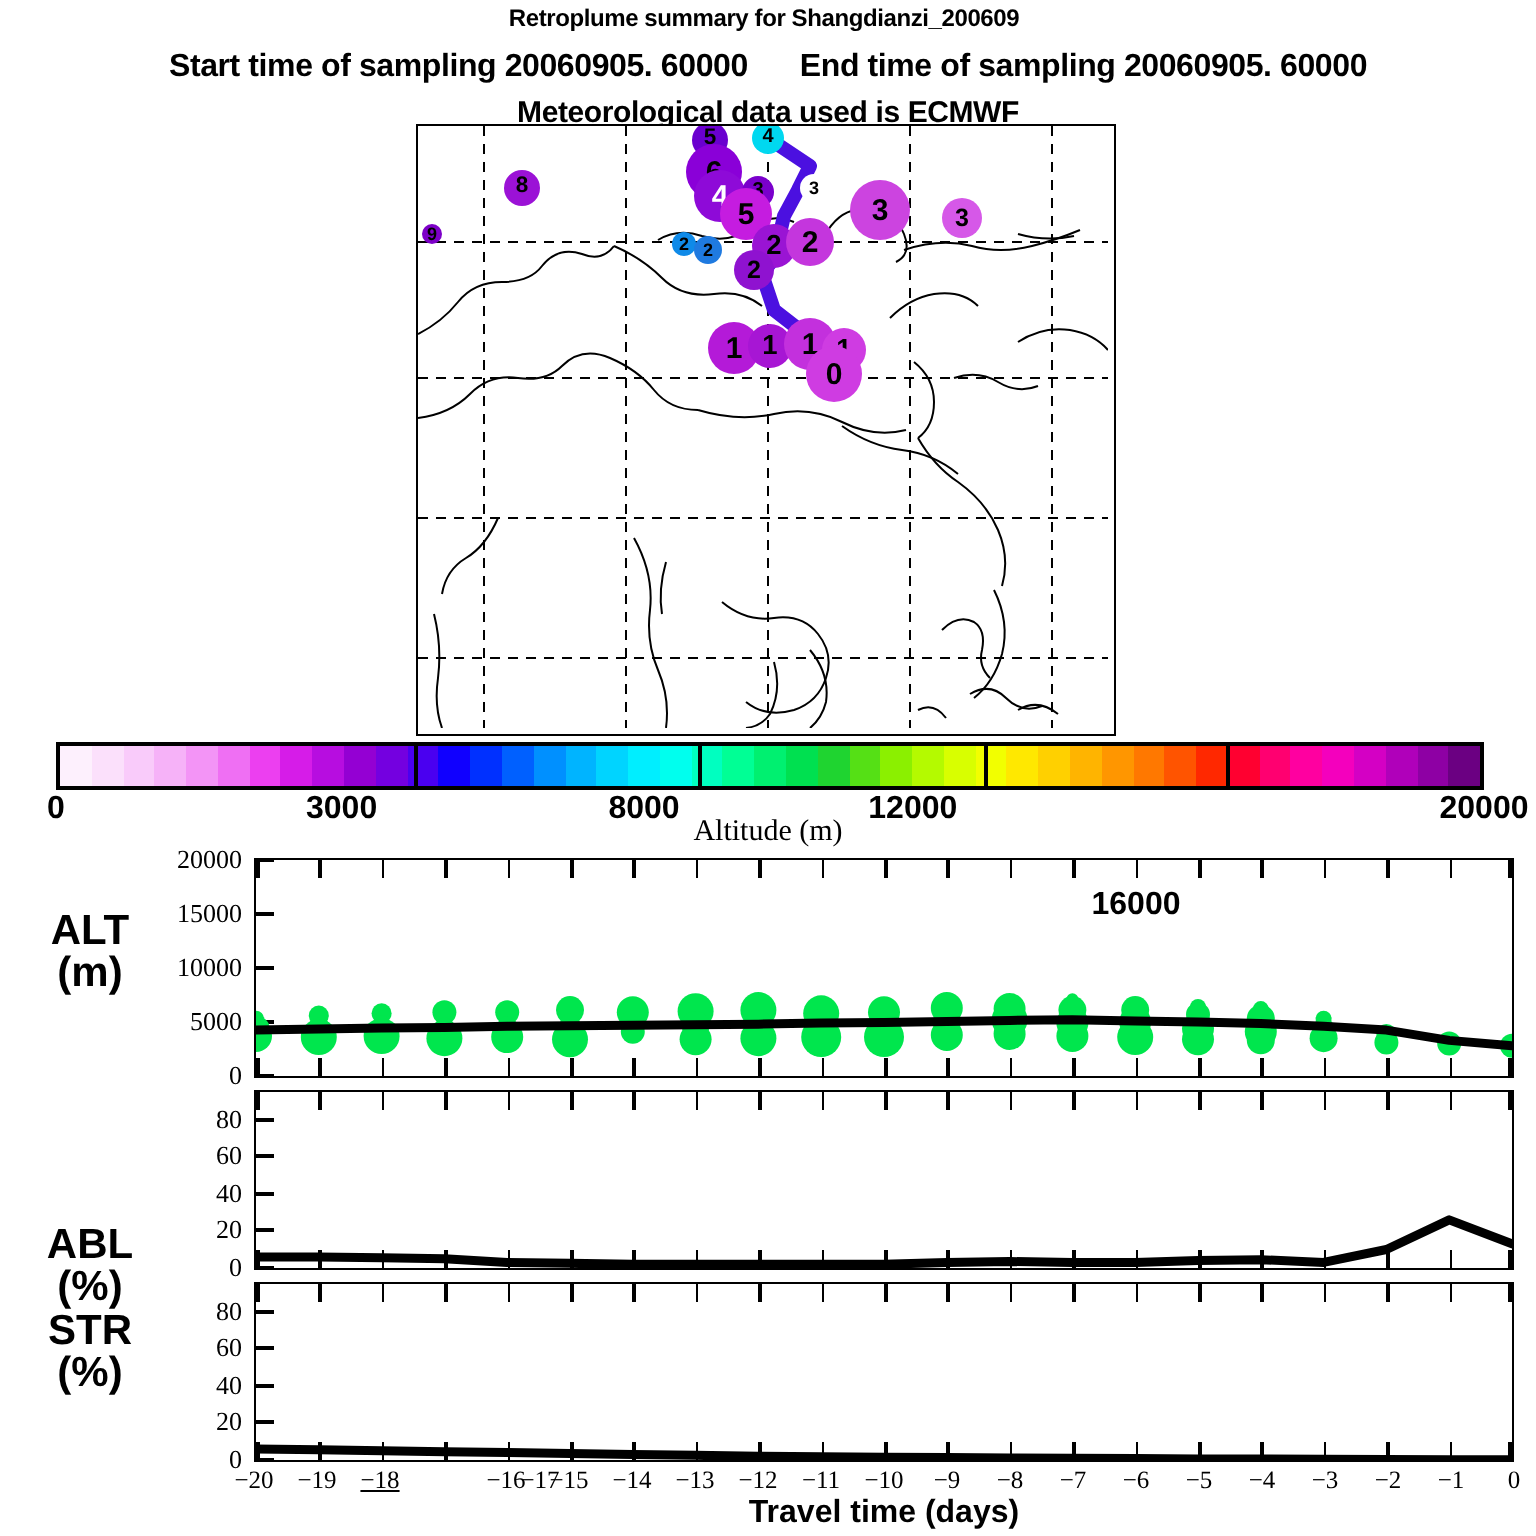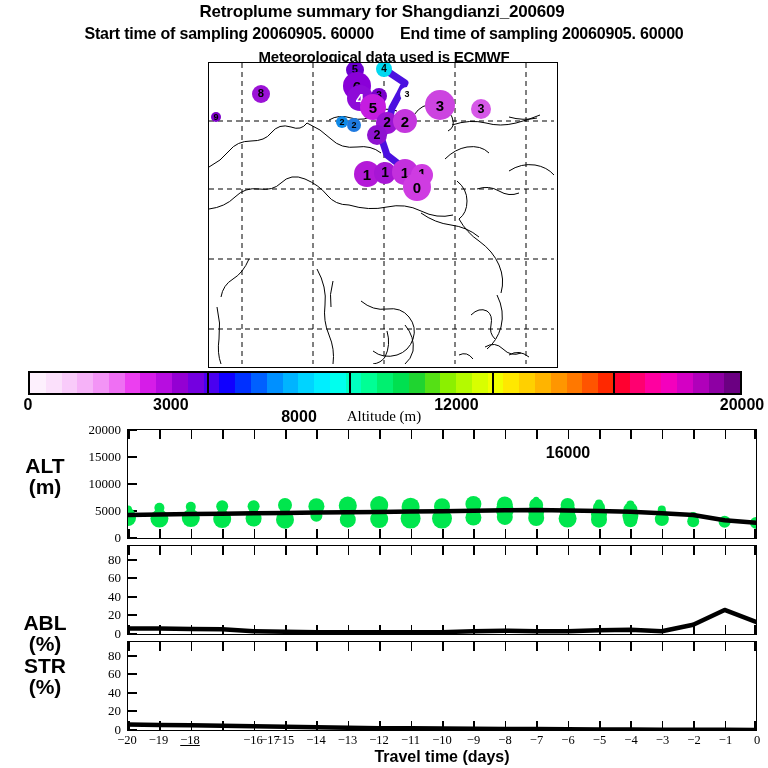--- a/index.html
+++ b/index.html
@@ -2,21 +2,21 @@
 <html><head>
 <meta charset="utf-8">
 <style>
   html,body{margin:0;padding:0;background:#fff;}
   body{width:768px;height:768px;position:relative;overflow:hidden;
        font-family:"Liberation Sans",sans-serif;color:#000;}
   .abs{position:absolute;}
 
   
   .title-main{left:0;top:2px;width:764px;text-align:center;
-      font-size:17px;font-weight:bold;letter-spacing:-.2px;}
+      font-size:12px;font-weight:bold;letter-spacing:-.2px;}
   .title-row2{left:0;top:25px;width:768px;text-align:center;
       font-size:16px;font-weight:bold;letter-spacing:-.2px;}
   .title-row2 span.gap{display:inline-block;width:26px;}
   .title-row3{left:0;top:48px;width:768px;text-align:center;
       font-size:15px;font-weight:bold;letter-spacing:-.2px;}
 
   
   #map-frame{left:208px;top:62px;width:348px;height:304px;
       border:1.5px solid #000;background:#fff;overflow:hidden;}
   #map-svg{position:absolute;left:0;top:0;}
@@ -473,16 +473,16 @@
     <div class="xlabeltext" style="left: 504px;">−4</div>
     <div class="xlabeltext" style="left: 535.5px;">−3</div>
     <div class="xlabeltext" style="left: 567px;">−2</div>
     <div class="xlabeltext" style="left: 598.5px;">−1</div>
     <div class="xlabeltext" style="left: 630px;">0</div>
   </div>
 <div class="abs" id="xaxis-title">Travel time (days)</div>
 
 <div class="abs cbar-tick" style="left: 28px;">0</div>
 <div class="abs cbar-tick" style="left: 170.8px;">3000</div>
-<div class="abs cbar-tick" style="left: 299px; margin-top: 12px;">8000</div>
+<div class="abs cbar-tick" style="left: 322px;">8000</div>
 <div class="abs cbar-tick" style="left: 456.4px;">12000</div>
 <div class="abs cbar-tick" style="left: 568px; margin-top: 48px;">16000</div>
 <div class="abs cbar-tick" style="left: 742px;">20000</div>
 
 </body></html>

